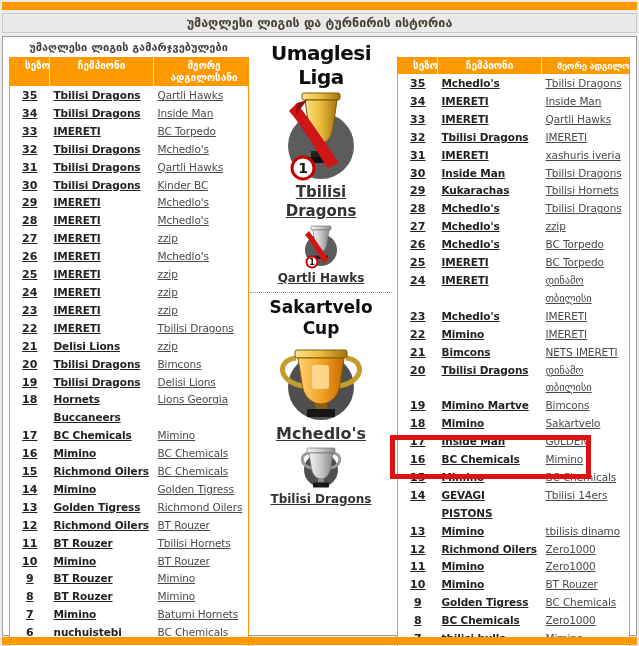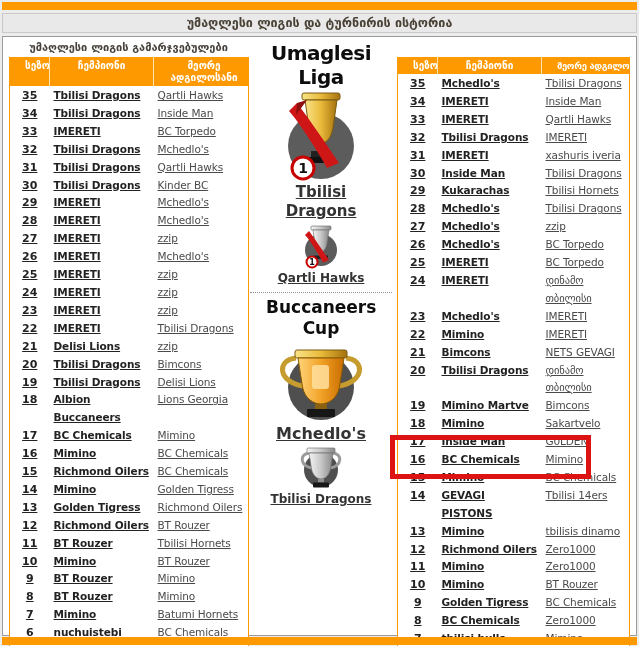--- a/index.html
+++ b/index.html
@@ -169,21 +169,21 @@
           <td class="c-champ"><span class="lnk">Tbilisi Dragons</span></td>
           <td class="c-second"><span class="lnk">Bimcons</span></td>
         </tr>
         <tr>
           <td class="c-season"><span class="lnk">19</span></td>
           <td class="c-champ"><span class="lnk">Tbilisi Dragons</span></td>
           <td class="c-second"><span class="lnk">Delisi Lions</span></td>
         </tr>
         <tr>
           <td class="c-season"><span class="lnk">18</span></td>
-          <td class="c-champ"><span class="lnk">Albion Buccaneers</span></td>
+          <td class="c-champ"><span class="lnk">Hornets Buccaneers</span></td>
           <td class="c-second"><span class="lnk">Lions Georgia</span></td>
         </tr>
         <tr>
           <td class="c-season"><span class="lnk">17</span></td>
           <td class="c-champ"><span class="lnk">BC Chemicals</span></td>
           <td class="c-second"><span class="lnk">Mimino</span></td>
         </tr>
         <tr>
           <td class="c-season"><span class="lnk">16</span></td>
           <td class="c-champ"><span class="lnk">Mimino</span></td>
@@ -327,21 +327,21 @@
           <td class="c-second"><span class="lnk">IMERETI</span></td>
         </tr>
         <tr>
           <td class="c-season"><span class="lnk">22</span></td>
           <td class="c-champ"><span class="lnk">Mimino</span></td>
           <td class="c-second"><span class="lnk">IMERETI</span></td>
         </tr>
         <tr>
           <td class="c-season"><span class="lnk">21</span></td>
           <td class="c-champ"><span class="lnk">Bimcons</span></td>
-          <td class="c-second"><span class="lnk">NETS GEVAGI</span></td>
+          <td class="c-second"><span class="lnk">NETS IMERETI</span></td>
         </tr>
         <tr>
           <td class="c-season"><span class="lnk">20</span></td>
           <td class="c-champ"><span class="lnk">Tbilisi Dragons</span></td>
           <td class="c-second"><span class="lnk muted">დინამო თბილისი</span></td>
         </tr>
         <tr>
           <td class="c-season"><span class="lnk">19</span></td>
           <td class="c-champ"><span class="lnk">Mimino Martve</span></td>
           <td class="c-second"><span class="lnk">Bimcons</span></td>
@@ -454,21 +454,21 @@
       <rect x="17" y="31.5" width="14" height="3.5" fill="#222"></rect>
       <path d="M12 7 C18 15 26 27 32 36 L26 38.5 C20 28 13 16 8 11 Z" fill="#cf1616"></path>
       <circle cx="15" cy="38" r="5.5" fill="#fff" stroke="#c80000" stroke-width="2"></circle>
       <text x="15" y="41" text-anchor="middle" font-size="8" font-weight="bold" fill="#111" font-family="DejaVu Sans, sans-serif">1</text>
     </svg>
 
     <div class="runner-link">Qartli Hawks</div>
 
     <div class="dotsep"></div>
 
-    <div class="cup-heading">Buccaneers Cup</div>
+    <div class="cup-heading">Sakartvelo Cup</div>
 
     <svg class="trophy" width="110" height="80" viewBox="0 0 110 80" style="margin-top:4px">
       <circle cx="55" cy="44" r="33" fill="#4f4f4f"></circle>
       <path d="M30 15 C10 17 12 39 37 43" stroke="#c69c2e" stroke-width="5" fill="none"></path>
       <path d="M80 15 C100 17 98 39 73 43" stroke="#c69c2e" stroke-width="5" fill="none"></path>
       <rect x="29" y="7" width="52" height="8" rx="2" fill="url(#gold)" stroke="#7a5a10" stroke-width="1"></rect>
       <path d="M32 15 L78 15 L73.5 44 C71 56 62 61 55 61 C48 61 39 56 36.5 44 Z" fill="url(#oran)" stroke="#8a5a00" stroke-width="1"></path>
       <rect x="46" y="22" width="17" height="24" rx="3" fill="#ffdf9e" opacity="0.85"></rect>
       <rect x="49" y="61" width="12" height="5" fill="#8a6110"></rect>
       <rect x="41" y="66" width="28" height="8" rx="1" fill="#161616"></rect>

